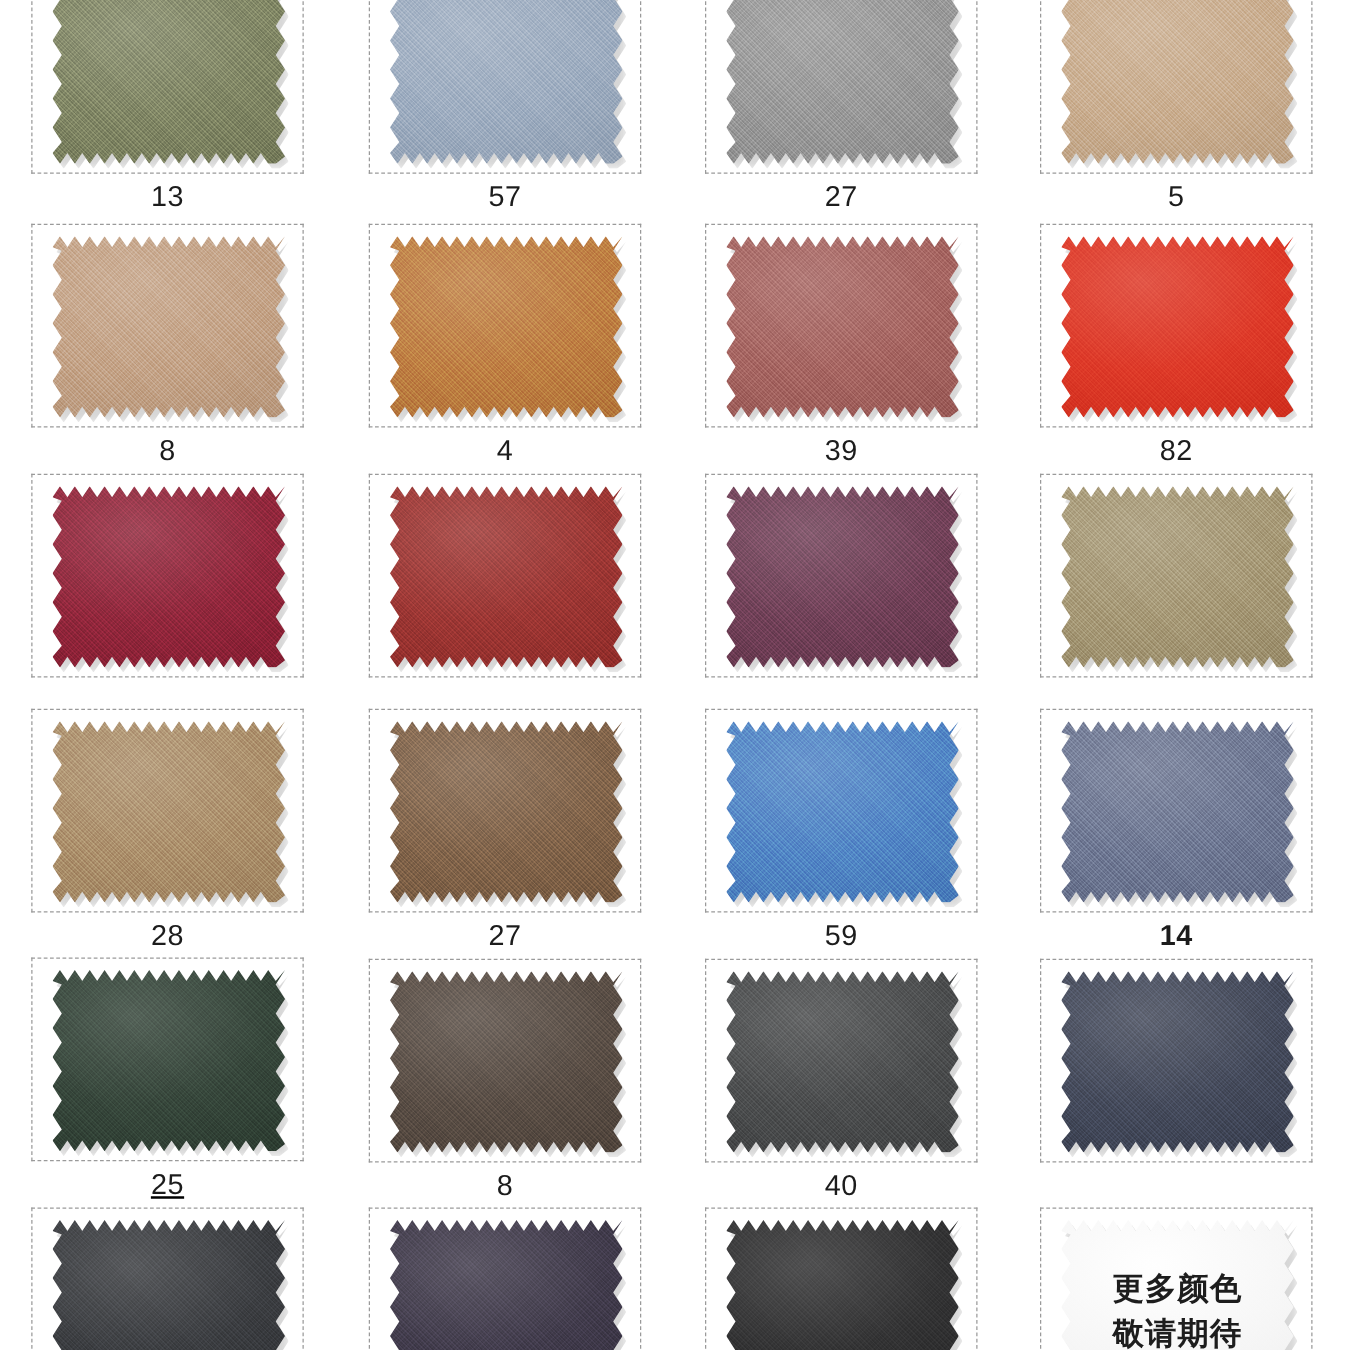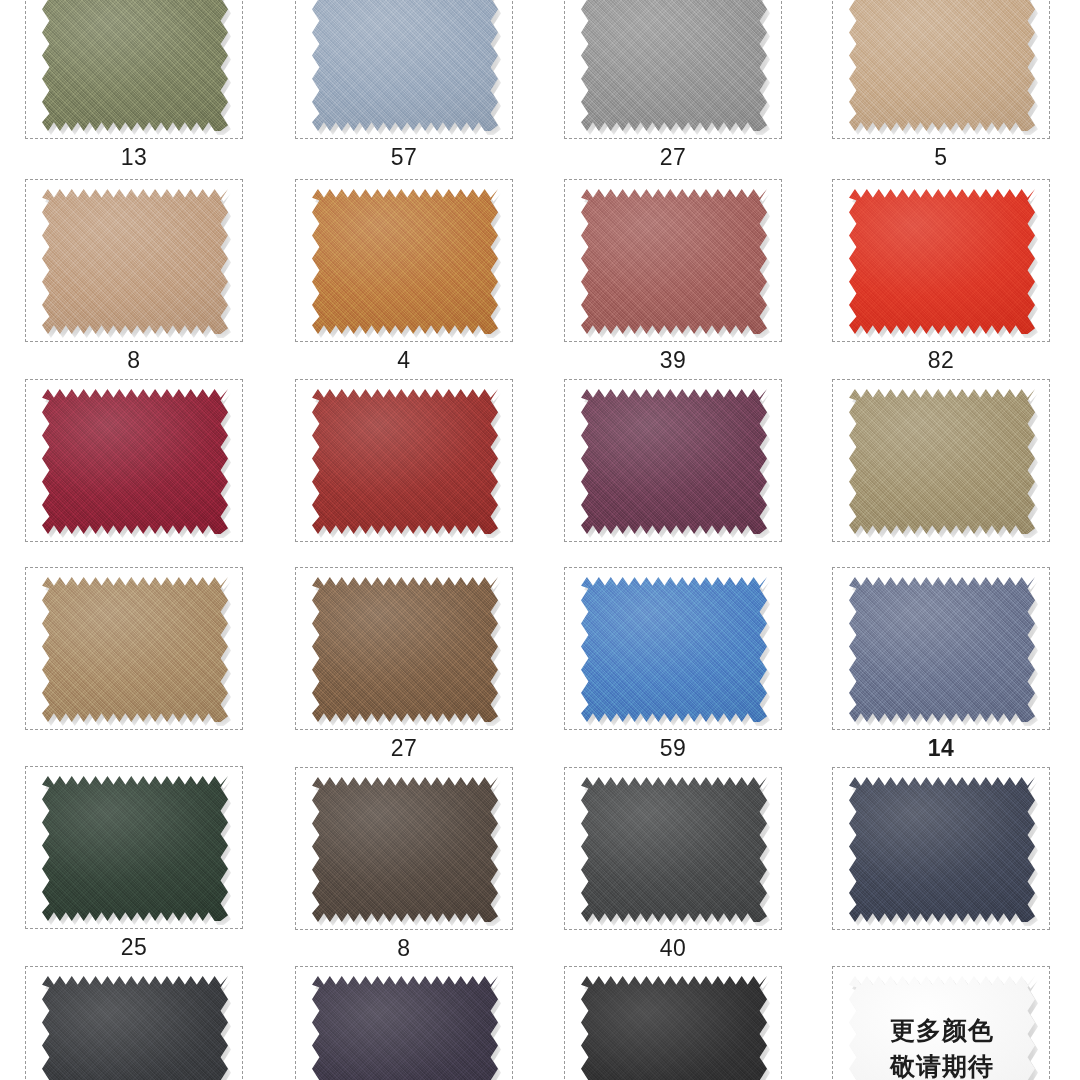--- a/index.html
+++ b/index.html
@@ -272,20 +272,21 @@
         </div>
       </div>
     </div>
     <div class="cell" style="left: 25px; top: 567px;">
       <div class="frame">
         <div class="swatch-wrap">
           <div class="swatch-shadow"></div>
           <div class="swatch" style="background-color: rgb(169, 140, 102);"></div>
         </div>
       </div>
+      <div class="caption">28</div>
     </div>
     <div class="cell" style="left: 295px; top: 567px;">
       <div class="frame">
         <div class="swatch-wrap">
           <div class="swatch-shadow"></div>
           <div class="swatch" style="background-color: rgb(126, 95, 68);"></div>
         </div>
       </div>
       <div class="caption">27</div>
     </div>
@@ -300,21 +301,21 @@
     </div>
     <div class="cell" style="left: 832px; top: 567px; font-weight: bold;">
       <div class="frame">
         <div class="swatch-wrap">
           <div class="swatch-shadow"></div>
           <div class="swatch" style="background-color: rgb(106, 116, 144);"></div>
         </div>
       </div>
       <div class="caption">14</div>
     </div>
-    <div class="cell" style="left: 25px; top: 766px;">
+    <div class="cell" style="left: 25px; top: 766px; text-decoration: underline;">
       <div class="frame">
         <div class="swatch-wrap">
           <div class="swatch-shadow"></div>
           <div class="swatch" style="background-color: rgb(47, 64, 52);"></div>
         </div>
       </div>
       <div class="caption">25</div>
     </div>
     <div class="cell" style="left: 295px; top: 767px;">
       <div class="frame">

